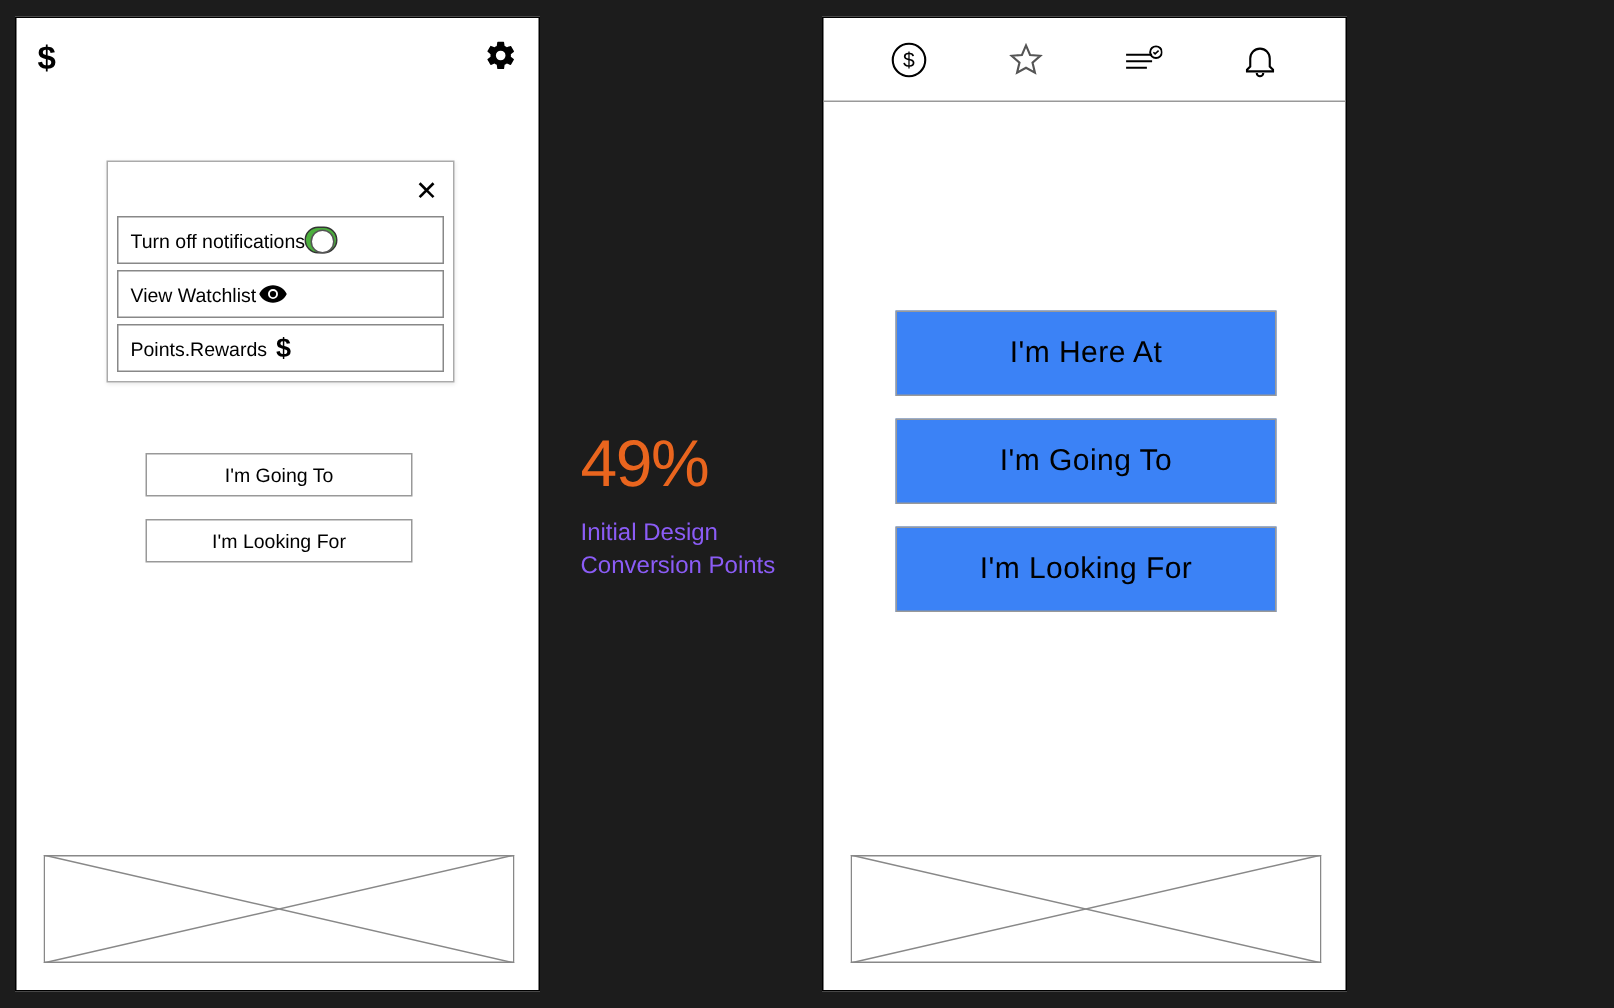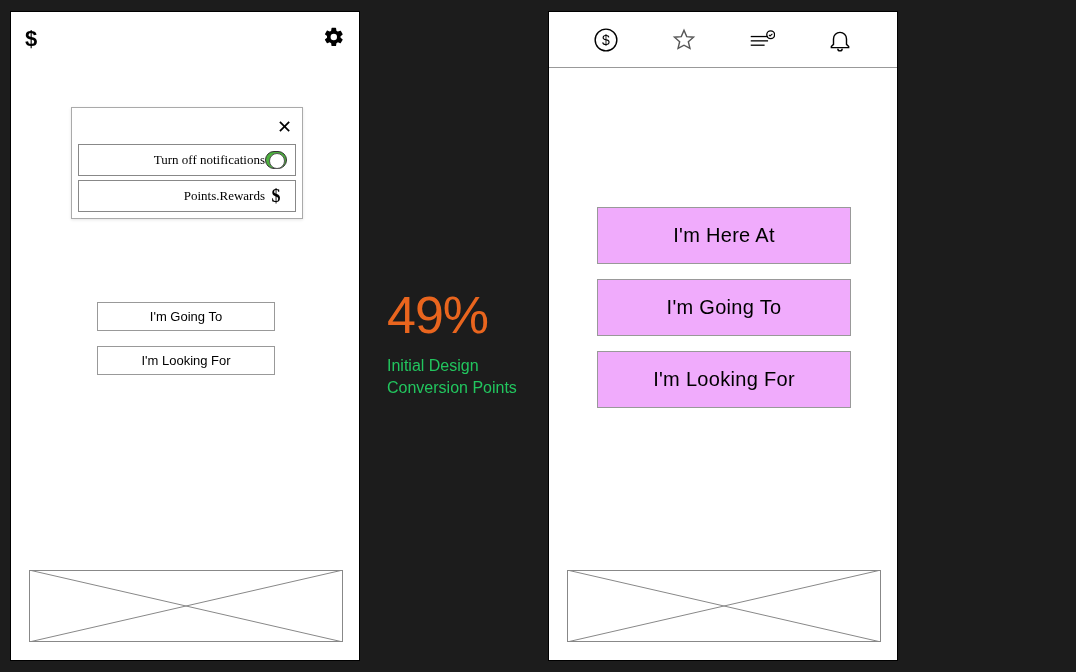--- a/index.html
+++ b/index.html
@@ -54,28 +54,27 @@
     .popup-close {
       text-align: right;
       font-size: 18px;
       font-weight: 300;
       padding: 2px 4px 6px 0;
       cursor: pointer;
     }
     .popup-row {
       border: 1px solid #888;
       display: flex;
-      justify-content: flex-end;
+      justify-content: flex-start;
       align-items: center;
       padding: 6px 8px;
       margin-bottom: 4px;
       font-size: 13px;
       font-weight: 300;
       height: 32px;
-      font-family: Liberation Serif, serif;
     }
     .popup-row:last-child { margin-bottom: 0; }
     .popup-row .icon { width: 22px; height: 20px; display: flex; align-items: center; justify-content: center; }
     .popup-row .icon svg { width: 20px; height: 20px; }
     .toggle {
       width: 34px; height: 18px; border-radius: 9px;
       background: #4caf3d; border: 1px solid #333; position: relative;
     }
     .toggle::after {
       content: ""; position: absolute; right: 1px; top: 1px;
@@ -122,40 +121,40 @@
       left: 48px;
       width: 254px;
     }
     .main-btn-lg {
       border: 1px solid #999;
       text-align: center;
       font-size: 20px;
       font-weight: 300;
       padding: 16px 16px;
       margin-bottom: 15px;
-      background: #f0abfc;
+      background: #3b82f6;
       letter-spacing: 0.3px;
     }
     
     .stat {
       position: absolute;
       color: #fff;
     }
     .stat-left { left: 387px; top: 285px; }
     .stat .pct {
-      font-size: 52px;
+      font-size: 44px;
       font-weight: 300;
       color: #e9651e;
       margin-bottom: 10px;
       letter-spacing: -1px;
     }
     .stat .lbl {
       font-size: 16px;
       font-weight: 300;
-      color: #22c55e;
+      color: #8b5cf6;
       line-height: 1.35;
     }
   </style>
 </head>
 <body>
 
 <div class="half left">
   <div class="phone">
     <div class="phone-l-top">
       <span class="dollar-sm">$</span>
@@ -168,20 +167,28 @@
 
     <div class="popup">
       <div class="popup-close">✕</div>
       <div class="popup-row">
         <span>Turn off notifications</span>
         <span class="icon">
             <span class="toggle"></span>
           </span>
       </div>
       <div class="popup-row">
+        <span>View Watchlist</span>
+        <span class="icon">
+          <svg viewBox="0 0 24 24" fill="#000">
+              <path d="M12 5C7 5 2.73 8.11 1 12c1.73 3.89 6 7 11 7s9.27-3.11 11-7c-1.73-3.89-6-7-11-7zm0 11a4 4 0 1 1 0-8 4 4 0 0 1 0 8zm0-6.5a2.5 2.5 0 1 0 0 5 2.5 2.5 0 0 0 0-5z"></path>
+            </svg>
+        </span>
+      </div>
+      <div class="popup-row">
         <span>Points.Rewards</span>
         <span class="icon dollar-sm" style="font-size:18px;">$</span>
       </div>
     </div>
 
     <div class="main-btns-left">
       <div class="main-btn-sm">I'm Going To</div>
       <div class="main-btn-sm">I'm Looking For</div>
     </div>
 

